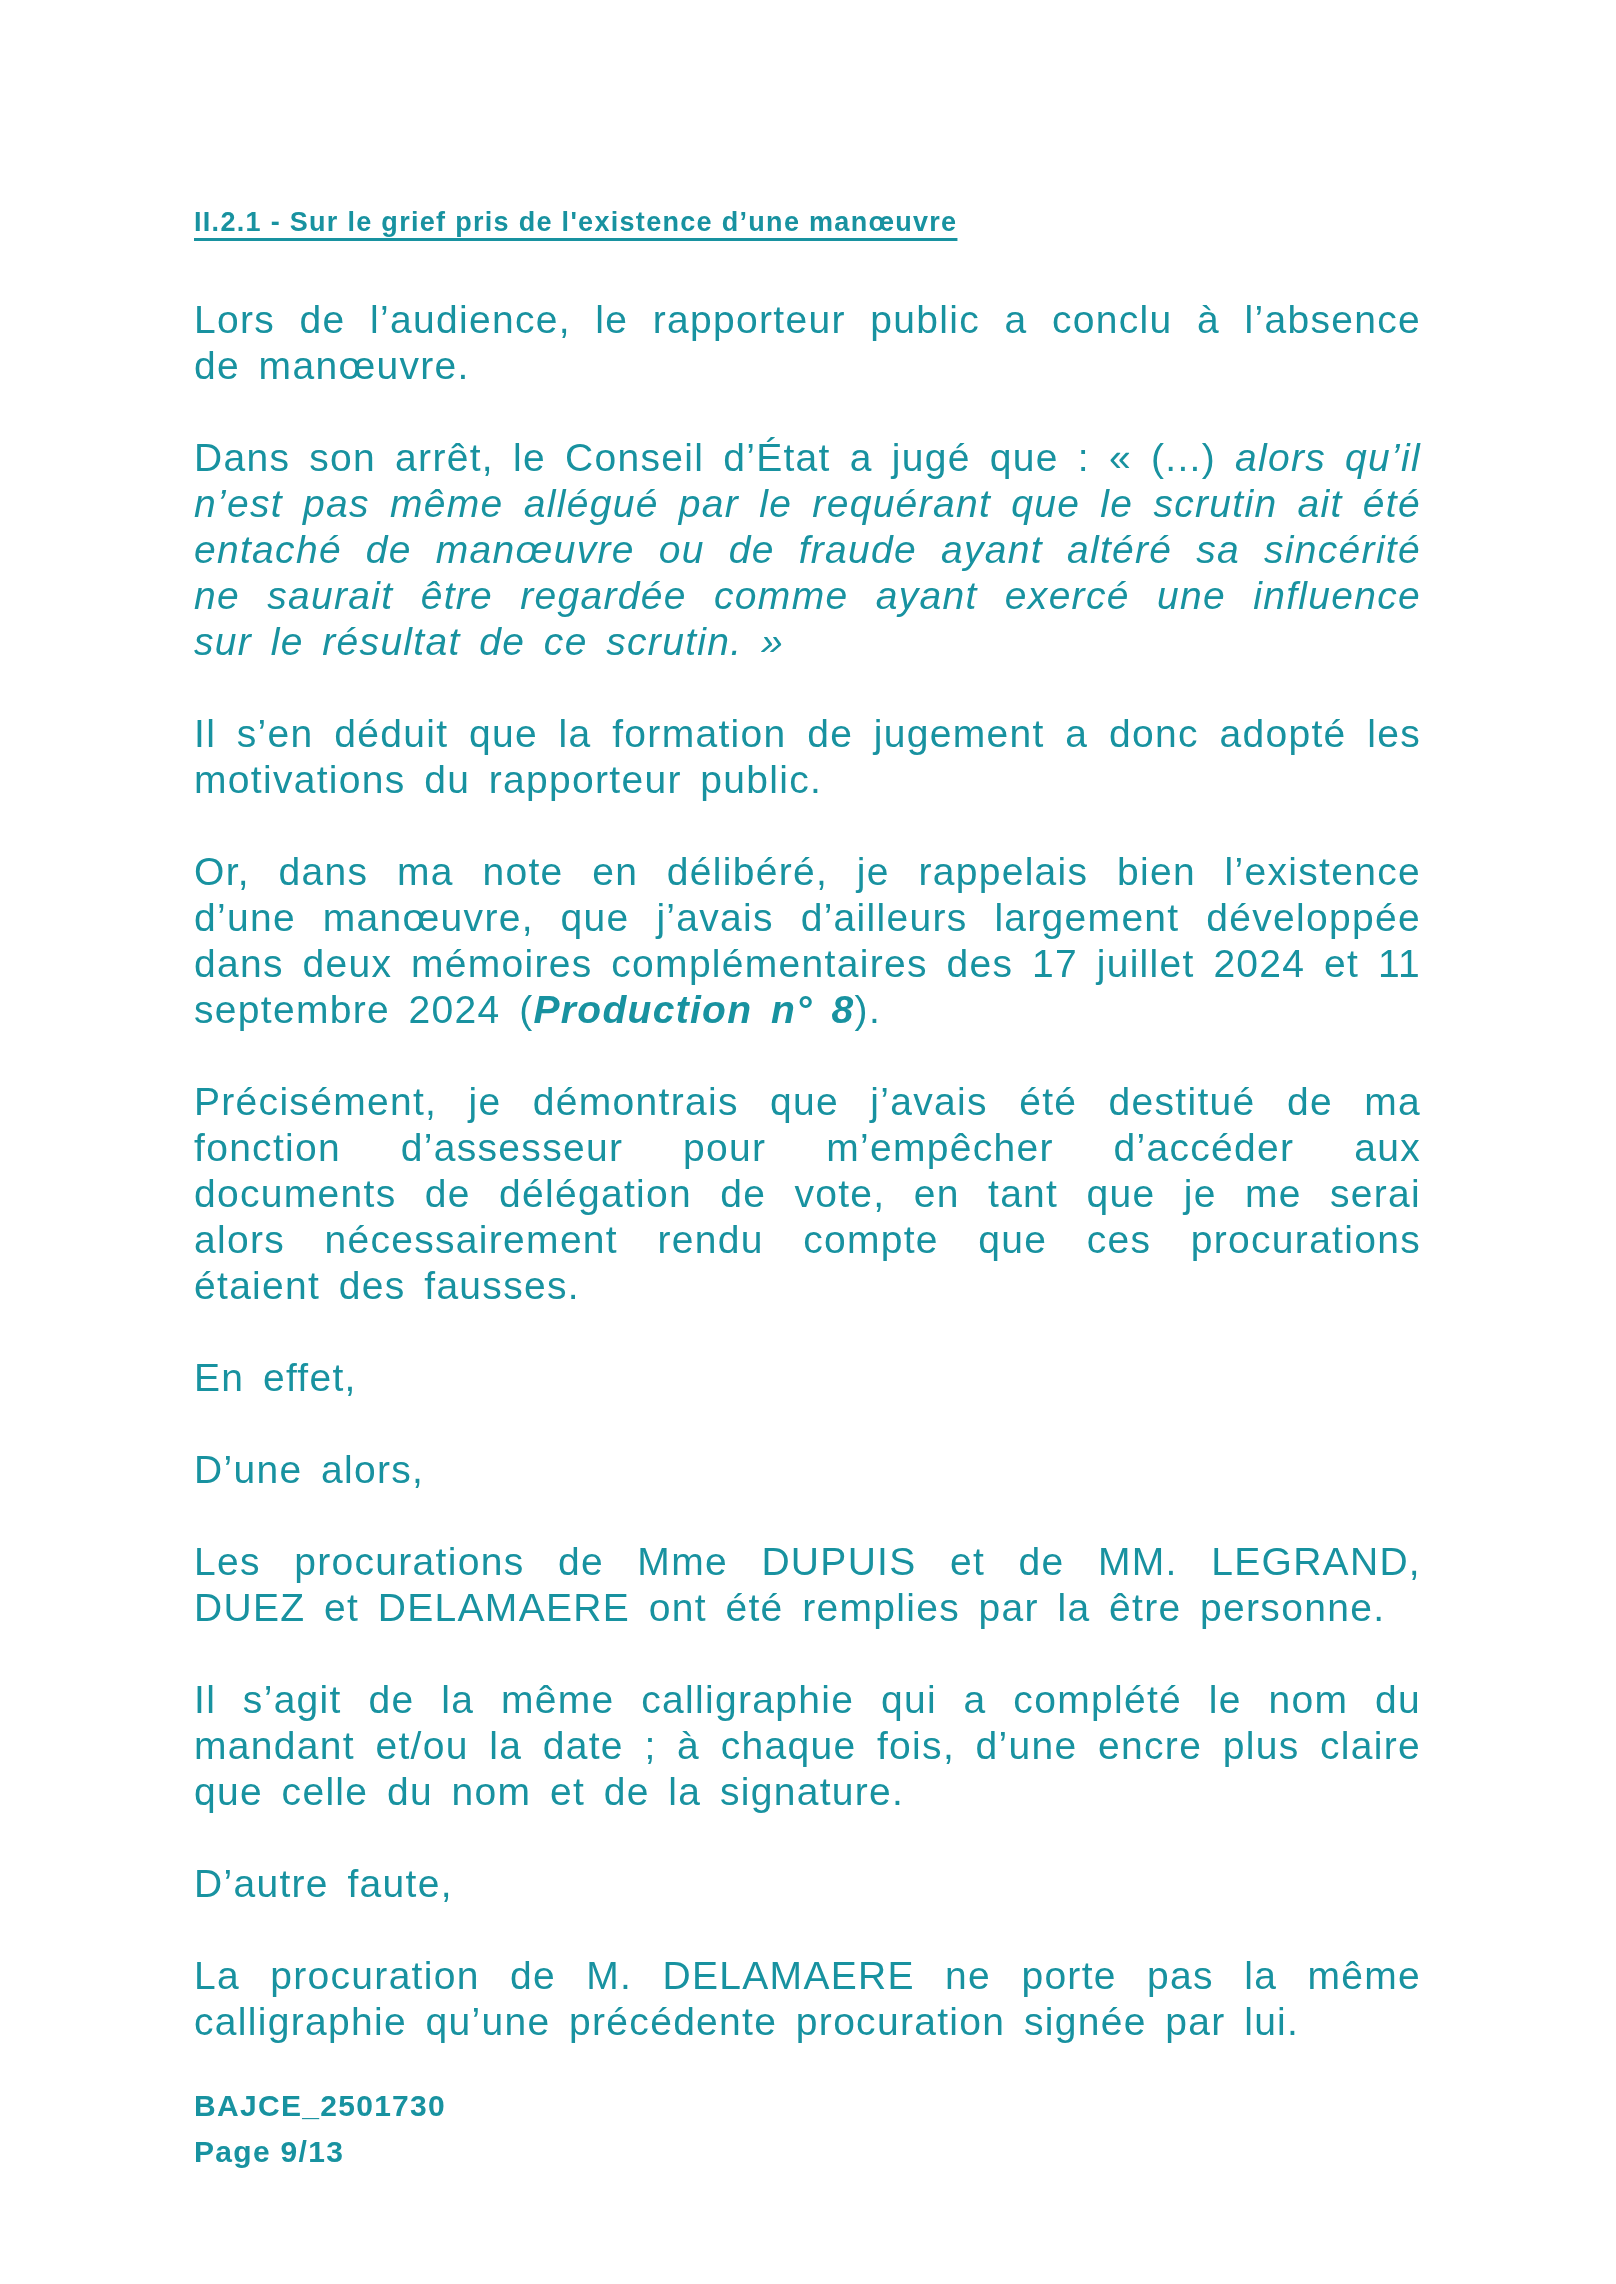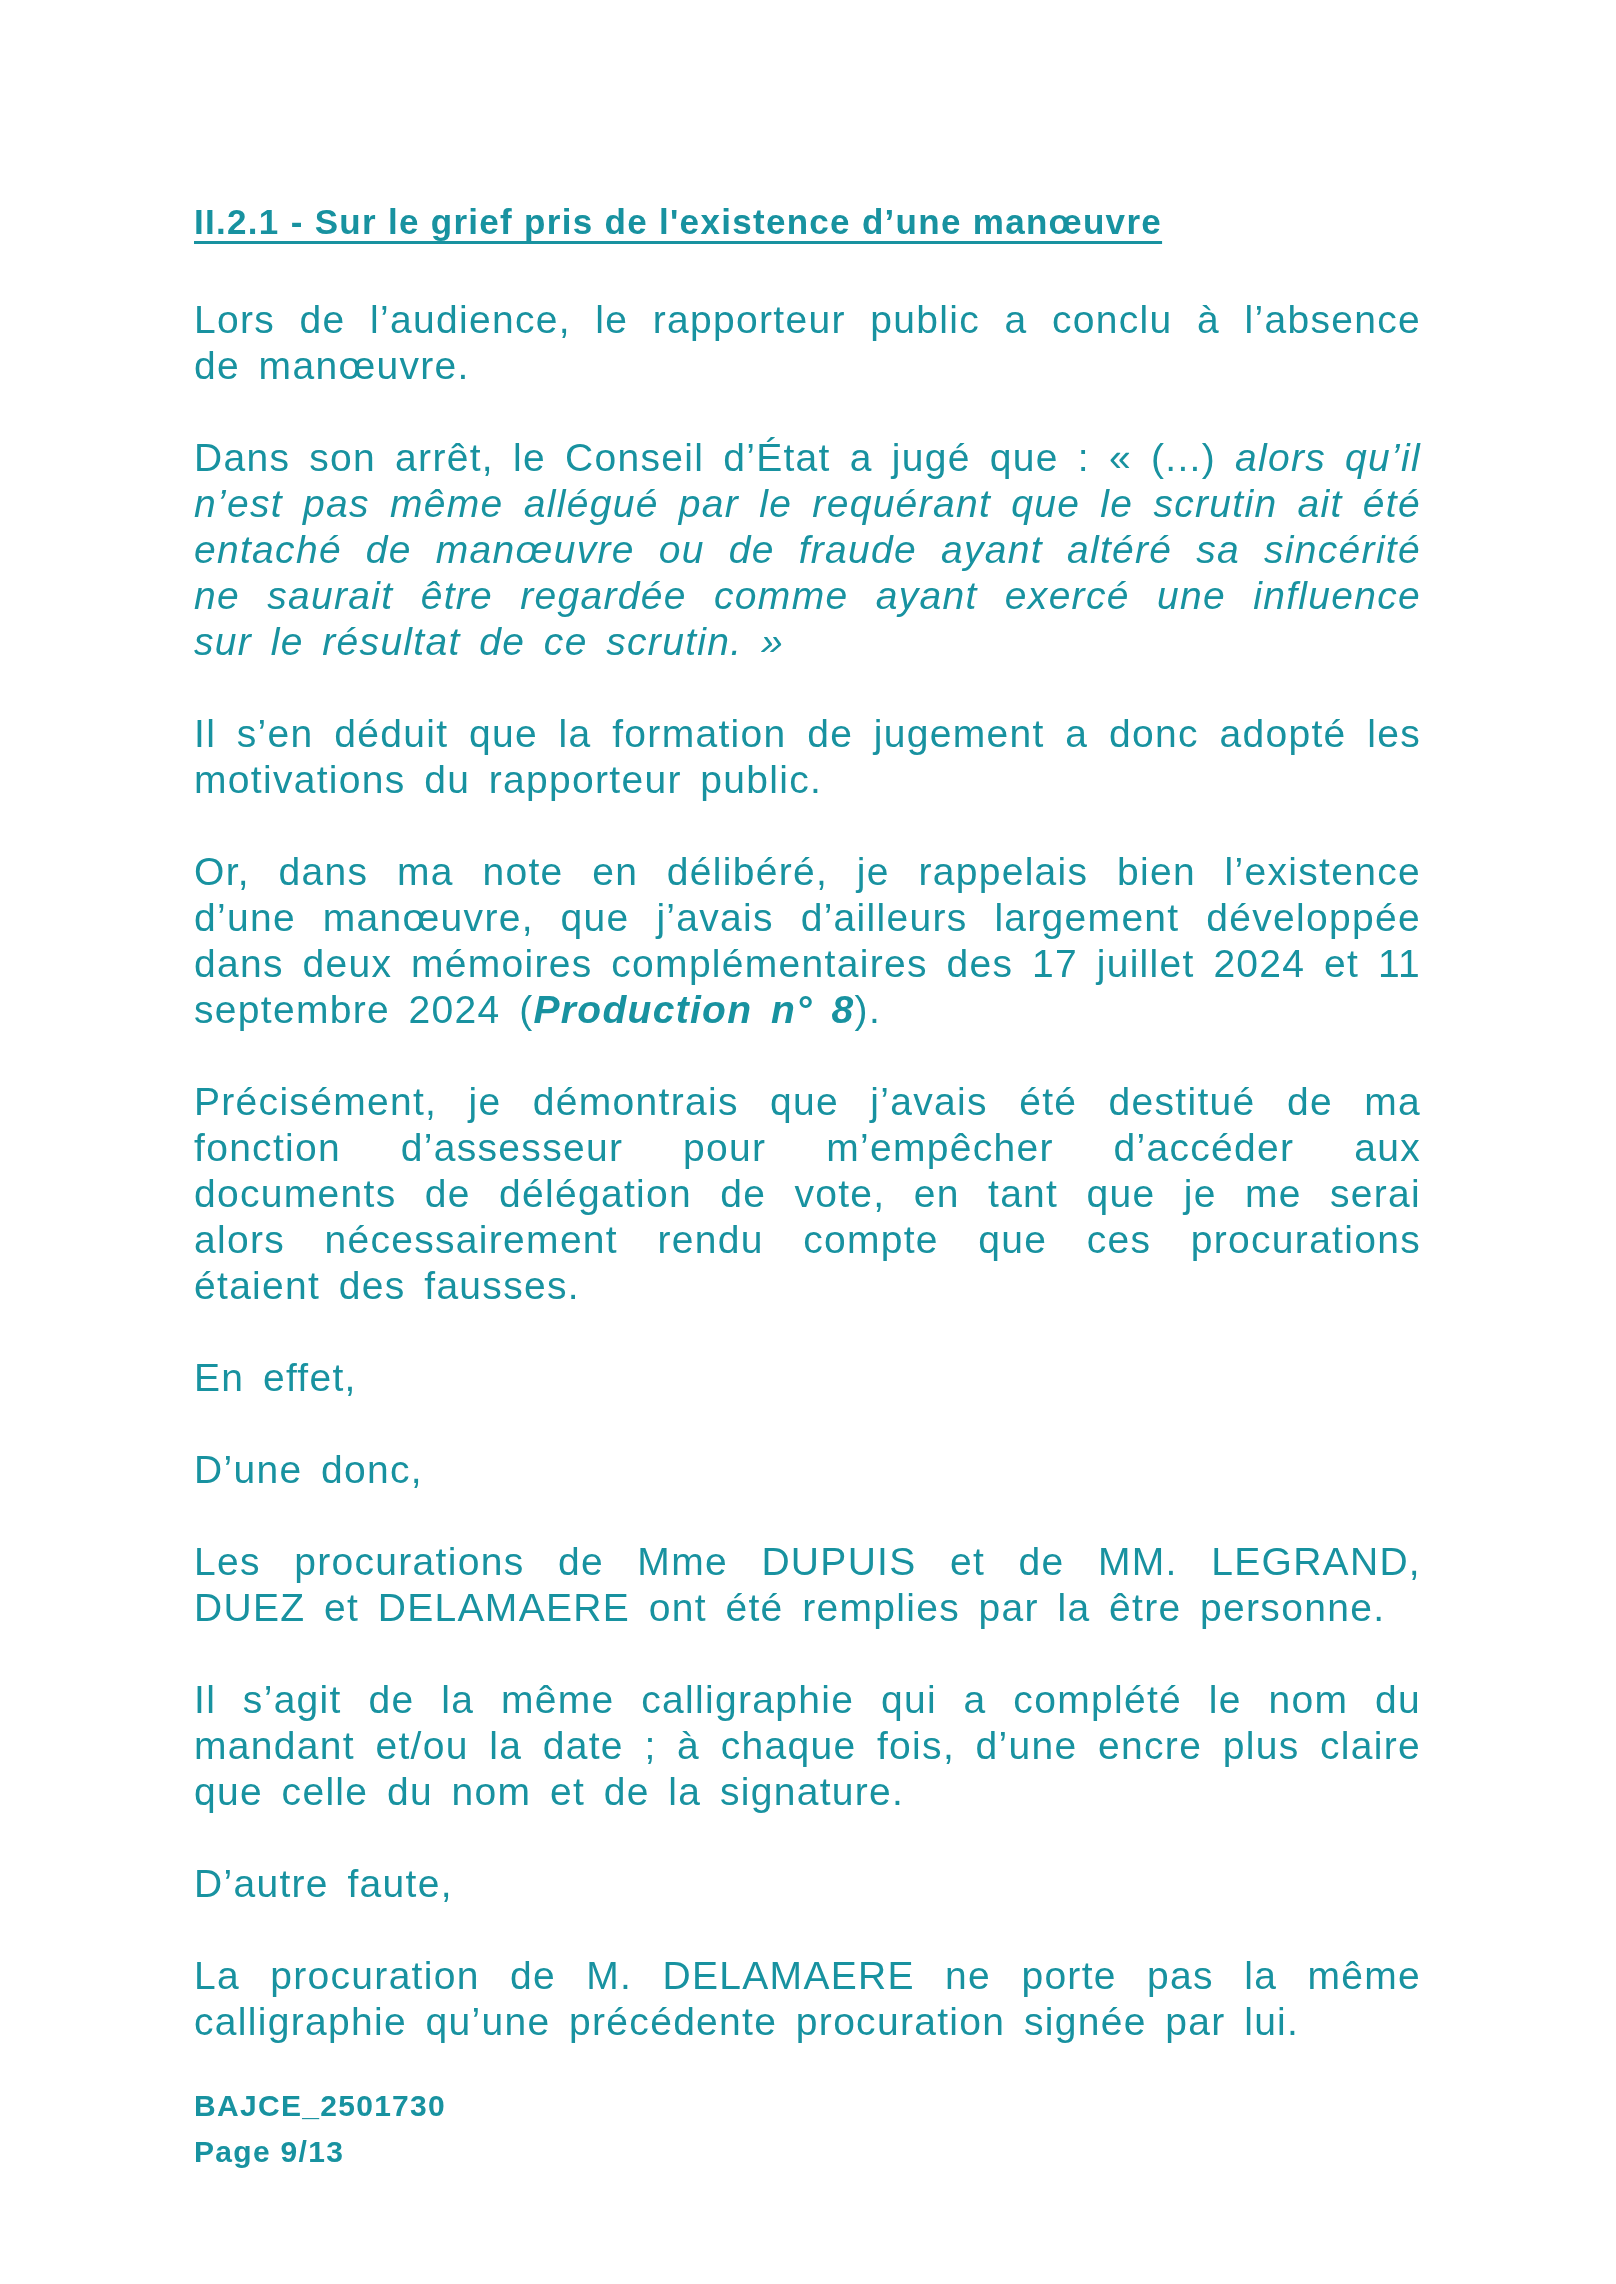--- a/index.html
+++ b/index.html
@@ -16,21 +16,21 @@
     font-family: "Liberation Sans", sans-serif;
     overflow: hidden;
   }
   .content {
     position: absolute;
     left: 194px;
     top: 199px;
     width: 1227px;
   }
   .heading {
-    font-size: 35px;
+    font-size: 27px;
     font-weight: bold;
     letter-spacing: 1.3px;
     line-height: 46px;
     margin: 0 0 52px 0;
     text-decoration: underline;
     text-decoration-thickness: 2.6px;
     text-underline-offset: 6.5px;
     text-decoration-skip-ink: none;
   }
   p.para {
@@ -86,21 +86,21 @@
 
     <p class="para">
       <span>Précisément, je démontrais que j’avais été destitué de ma fonction d’assesseur pour m’empêcher d’accéder aux documents de délégation de vote, en tant que je me serai alors nécessairement rendu compte que ces procurations étaient des fausses.</span>
     </p>
 
     <p class="para">
       <span>En effet,</span>
     </p>
 
     <p class="para">
-      <span>D’une donc,</span>
+      <span>D’une alors,</span>
     </p>
 
     <p class="para">
       <span>Les procurations de Mme DUPUIS et de MM. LEGRAND, DUEZ et DELAMAERE ont été remplies par la être personne.</span>
     </p>
 
     <p class="para">
       <span>Il s’agit de la même calligraphie qui a complété le nom du mandant et/ou la date ; à chaque fois, d’une encre plus claire que celle du nom et de la signature.</span>
     </p>
 

